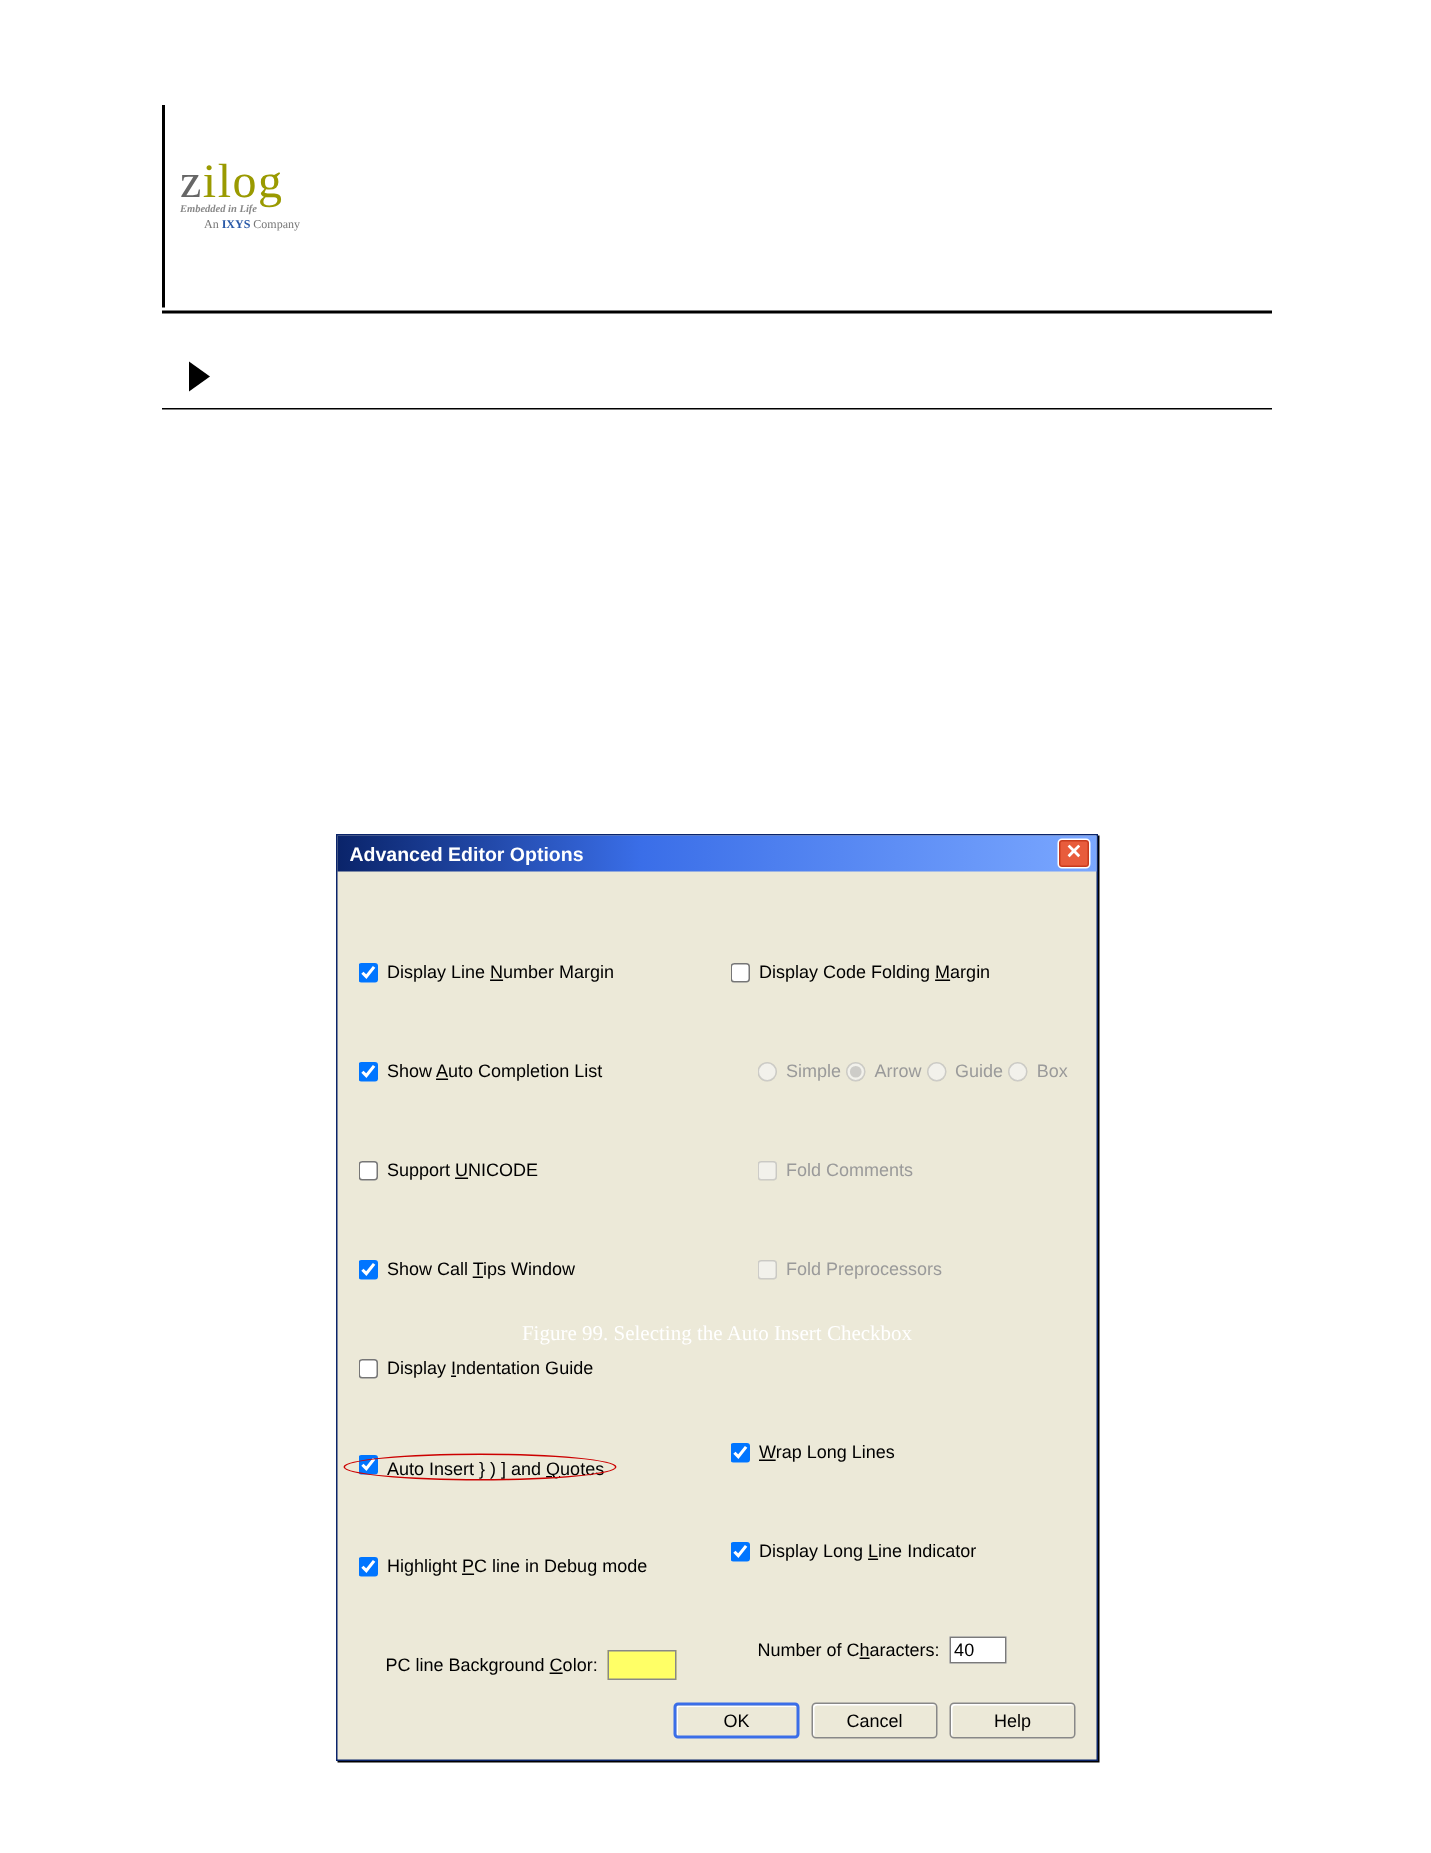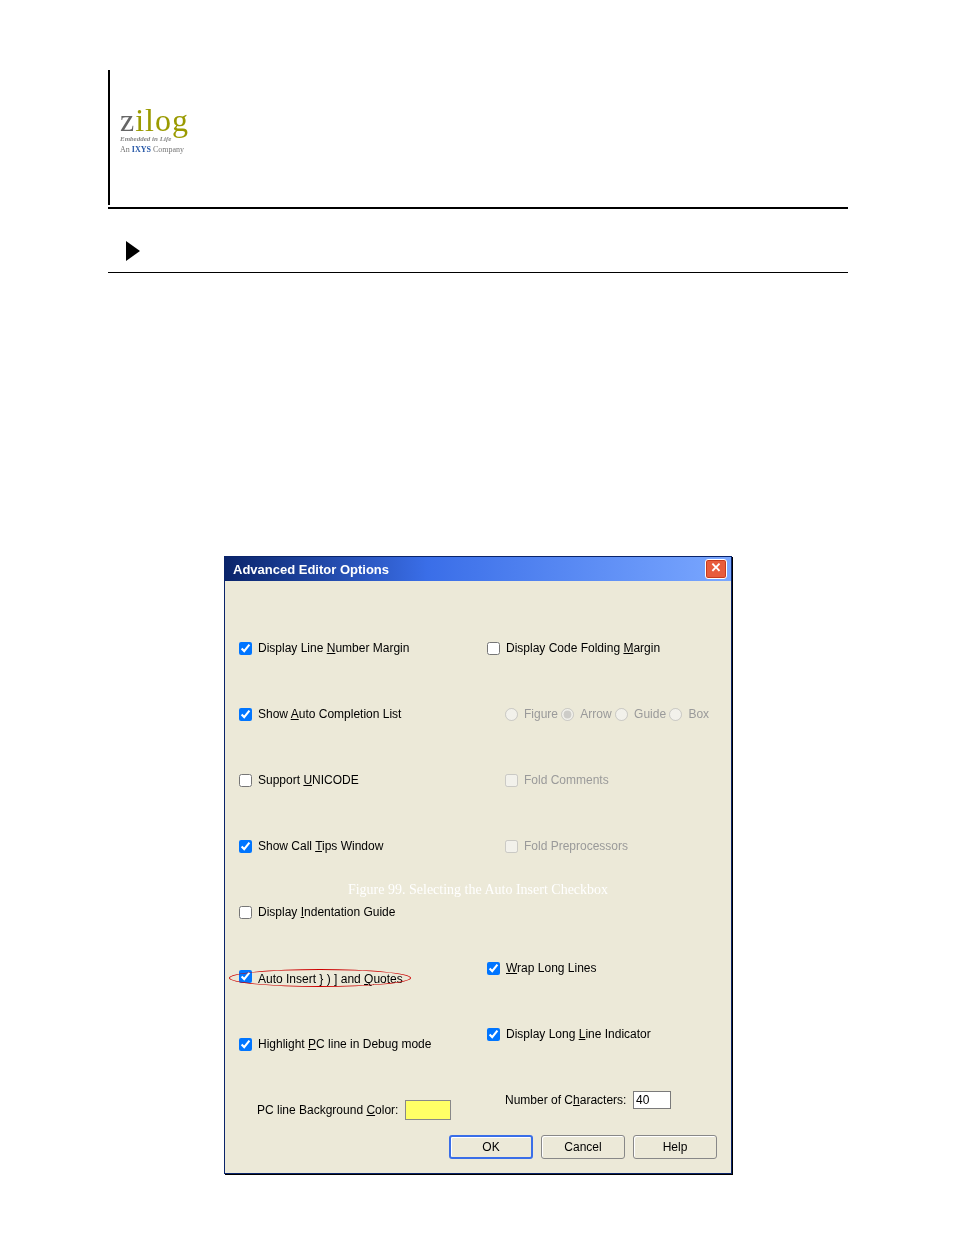--- a/index.html
+++ b/index.html
@@ -23,21 +23,21 @@
   .logo-block {
     position: absolute;
     left: 120px;
     top: 102px;
     width: 80px;
     font-family: Georgia, "Times New Roman", serif;
   }
   .logo-text { font-size: 32px; color: #9a9a00; letter-spacing: 1px; font-weight: 500; }
   .logo-text .z { color: #666; }
   .logo-sub { font-size: 7px; color: #888; font-style: italic; margin-top: -4px; font-weight: bold;}
-  .logo-sub2 { font-size: 8px; color: #777; text-align: left; margin-top: 2px;}
+  .logo-sub2 { font-size: 8px; color: #777; text-align: right; margin-top: 2px;}
   .logo-sub2 .ixys { color: #2a5aa8; font-weight: bold;}
   .header-right {
     position: absolute;
     right: 106px;
     top: 155px;
     text-align: right;
     font-size: 15px;
     color: #fff;
   }
   .header-right .line1 { display:block; }
@@ -283,21 +283,21 @@
         <span>PC line Background <span class="u">C</span>olor:</span>&nbsp;&nbsp;
         <span class="color-swatch"></span>
       </div>
     </div>
     <div class="col">
       <div class="row">
           <input type="checkbox" style="">
           <span>Display Code Folding <span class="u">M</span>argin</span>
         </div>
       <div class="row disabled indent">
-        <input type="radio" disabled="" style=""><span>Figure</span>&nbsp;
+        <input type="radio" disabled="" style=""><span>Simple</span>&nbsp;
         <input type="radio" disabled="" checked="" style=""><span>Arrow</span>&nbsp;
         <input type="radio" disabled="" style=""><span>Guide</span>&nbsp;
         <input type="radio" disabled="" style=""><span>Box</span>
       </div>
       <div class="row disabled indent">
           <input type="checkbox" disabled="" style="">
           <span>Fold Comments</span>
         </div>
       <div class="row disabled indent">
           <input type="checkbox" disabled="" style="">

